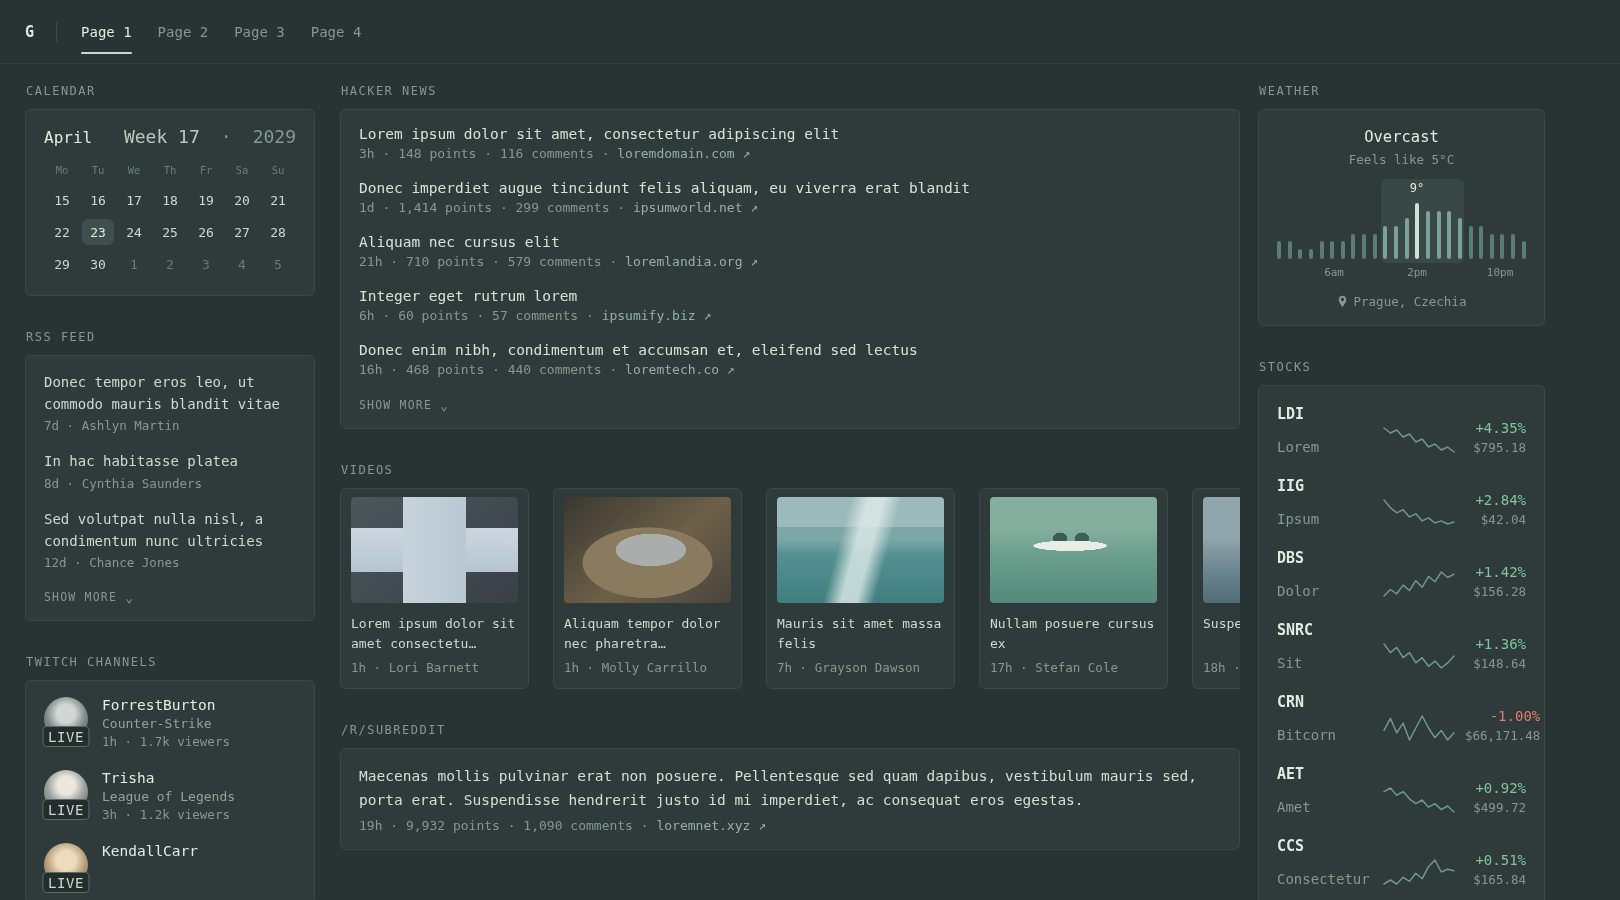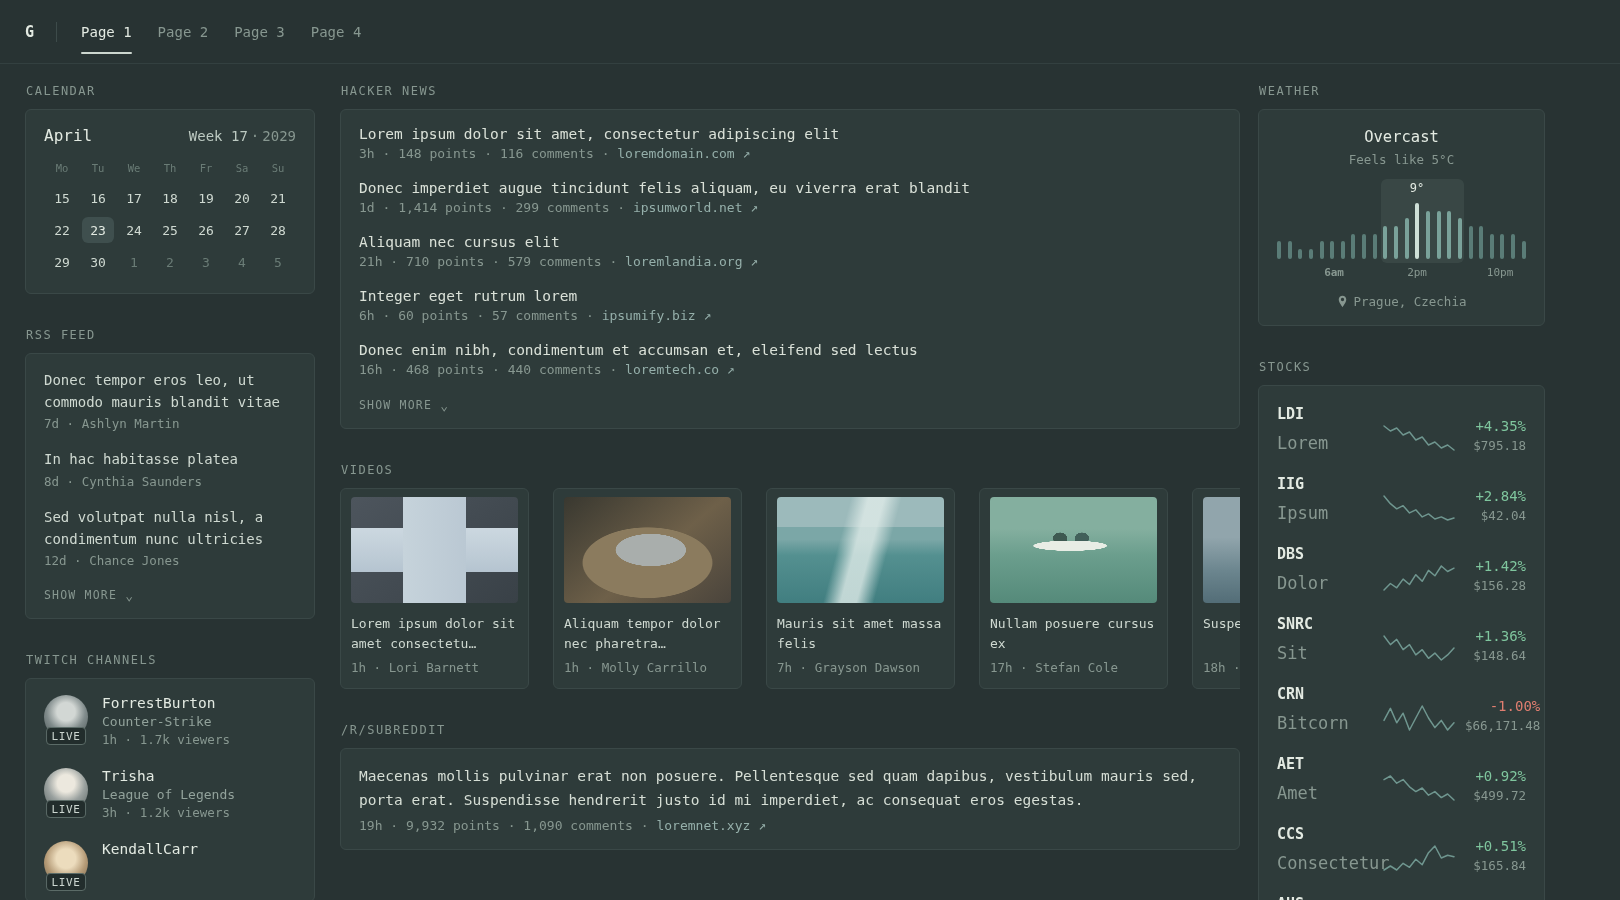--- a/index.html
+++ b/index.html
@@ -28,21 +28,21 @@
 .col-left{width:290px}
 .col-mid{width:900px;margin-left:25px}
 .col-right{width:287px;margin-left:18px}
 .widget{margin-bottom:34px}
 .section-title{font-size:12px;font-weight:normal;letter-spacing:1.5px;color:var(--muted);margin:0 0 11px 1px}
 .card{background:var(--card);border:1px solid var(--border);border-radius:6px;padding:16px 18px}
 
 
 .cal-head{display:flex;justify-content:space-between;align-items:baseline}
 .cal-month{font-size:16px;color:var(--text-bright)}
-.cal-weekyear{display:flex;gap:3px;font-size:14px}
+.cal-weekyear{display:flex;gap:21px;font-size:18px}
 .cal-week{color:#bcc9c1}
 .cal-dot,.cal-year{color:var(--muted)}
 .cal-dow,.cal-grid{display:grid;grid-template-columns:repeat(7,1fr)}
 .cal-dow{margin-top:17px}
 .dow{text-align:center;font-size:10.5px;color:var(--muted2)}
 .cal-grid{margin-top:9px;row-gap:2px}
 .cal-day{display:flex;align-items:center;justify-content:center;height:30px}
 .cal-num{display:flex;align-items:center;justify-content:center;width:32px;height:26px;border-radius:6px;font-size:13px;color:var(--text)}
 .cal-num.muted{color:var(--muted2)}
 .cal-num.selected{background:#3f4f4e;color:var(--text-bright)}
@@ -54,21 +54,21 @@
 .show-more{display:inline-flex;align-items:center;gap:8px;font-size:11.5px;letter-spacing:1.2px;color:var(--muted);margin-top:2px}
 .chev{font-size:13px;line-height:1}
 
 
 .tw-row{display:flex;gap:14px;align-items:flex-start;margin-bottom:21px;cursor:pointer}
 .tw-row:last-child{margin-bottom:0}
 .tw-avatar{position:relative;width:44px;height:44px;border-radius:50%;flex:none}
 .avatar-1{background:radial-gradient(circle at 50% 38%,#d2d7d4 0 26%,#808b8b 55%,#414c4d)}
 .avatar-2{background:radial-gradient(circle at 50% 35%,#ece8de 0 24%,#9aa19f 52%,#4d5857)}
 .avatar-3{background:radial-gradient(circle at 50% 40%,#ecdcbd 0 28%,#b49a76 58%,#6e5e47)}
-.tw-live{position:absolute;left:50%;bottom:-6px;transform:translateX(-50%);font-size:11px;letter-spacing:.6px;
+.tw-live{position:absolute;left:50%;bottom:-6px;transform:translateX(-50%);font-size:14px;letter-spacing:.6px;
   padding:1.5px 4.5px;border-radius:4px;background:#222d2c;border:1px solid #5b6b67;color:#ccd6d0;white-space:nowrap}
 .tw-name{font-size:14.5px;color:var(--text-bright)}
 .tw-cat{margin-top:3px;font-size:13px;color:#92a29b;min-height:13px}
 .tw-meta{margin-top:3px;font-size:12.5px;color:var(--muted)}
 
 
 .hn-item{margin-bottom:19px}
 .hn-title{display:block;font-size:14.5px;color:#dae1d8}
 .hn-meta{margin-top:4px;font-size:13px;color:var(--muted)}
 .hn-domain{color:var(--link)}
@@ -115,21 +115,21 @@
 .wx-peak{position:absolute;top:-2px;transform:translateX(-50%);font-size:12px;color:var(--text-bright)}
 .wx-time{position:absolute;bottom:0;transform:translateX(-50%);font-size:11px;color:var(--muted)}
 .wx-loc{display:flex;align-items:center;justify-content:center;gap:6px;margin-top:15px;font-size:12.5px;color:var(--muted)}
 .pin{flex:none}
 
 
 .stocks-card{padding:8px 18px}
 .stock-row{display:flex;align-items:flex-end;gap:8px;padding:11px 0}
 .stock-left{width:96px;flex:none}
 .stock-ticker{font-size:15px;font-weight:bold;color:var(--text-bright);cursor:pointer}
-.stock-name{margin-top:10px;font-size:17px;color:var(--muted);min-height:12px}
+.stock-name{margin-top:16px;font-size:14px;color:var(--muted);min-height:12px}
 .spark{flex:none}
 .spark polyline{fill:none;stroke:#6f968f;stroke-width:1.5;stroke-linejoin:round;stroke-linecap:round}
 .stock-right{flex:1;text-align:right}
 .stock-change{font-size:14px;color:var(--positive)}
 .stock-change.neg{color:var(--negative)}
 .stock-price{margin-top:4px;font-size:12.5px;color:var(--muted);min-height:12px}
 </style>
 </head>
 <body>
 
@@ -471,21 +471,21 @@
               <div class="wx-bar hl" style="height: 48px;"></div>
               <div class="wx-bar hl" style="height: 41px;"></div>
               <div class="wx-bar" style="height: 33px;"></div>
               <div class="wx-bar" style="height: 33px;"></div>
               <div class="wx-bar" style="height: 25px;"></div>
               <div class="wx-bar" style="height: 25px;"></div>
               <div class="wx-bar" style="height: 25px;"></div>
               <div class="wx-bar" style="height: 18px;"></div>
             </div>
             <div class="wx-peak" style="left: 56.25%;">9°</div>
-            <div class="wx-time" style="left: 22.9167%; font-weight: bold;">6am</div>
+            <div class="wx-time" style="left: 22.9167%;">6am</div>
             <div class="wx-time" style="left: 56.25%;">2pm</div>
             <div class="wx-time" style="left: 89.5833%;">10pm</div>
           </div>
         <div class="wx-loc">
           <svg class="pin" width="11" height="13" viewBox="0 0 12 14">
             <path fill="#879790" d="M6 .8C3.7.8 1.9 2.6 1.9 4.9 1.9 8 6 13.2 6 13.2S10.1 8 10.1 4.9C10.1 2.6 8.3.8 6 .8ZM6 6.6A1.8 1.8 0 1 1 6 3a1.8 1.8 0 0 1 0 3.6Z"></path>
           </svg>
           <span>Prague, Czechia</span>
         </div>
       </div>

